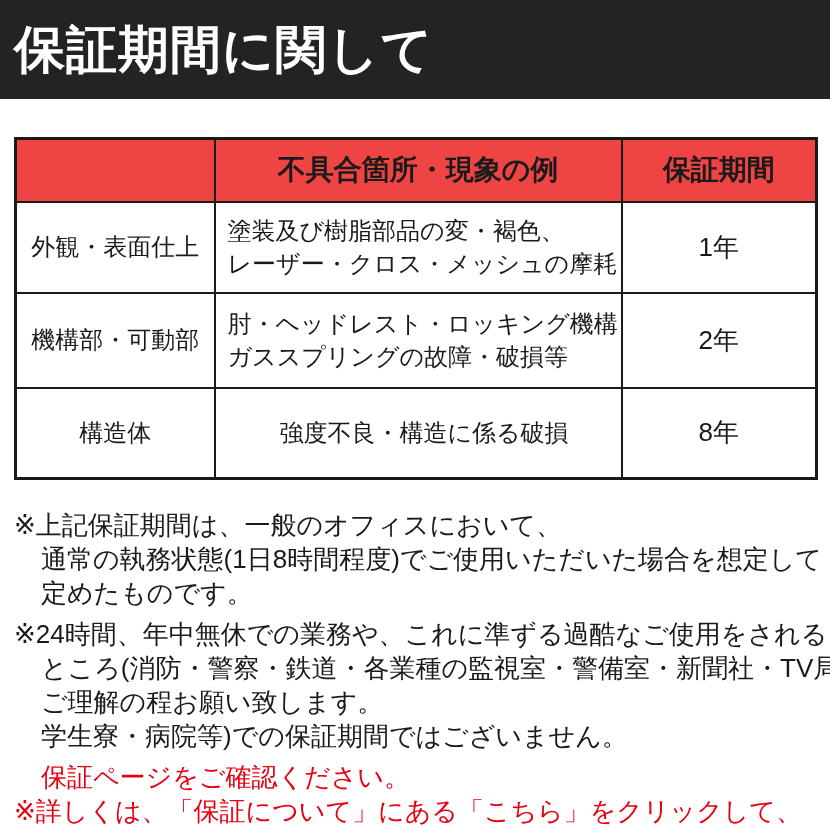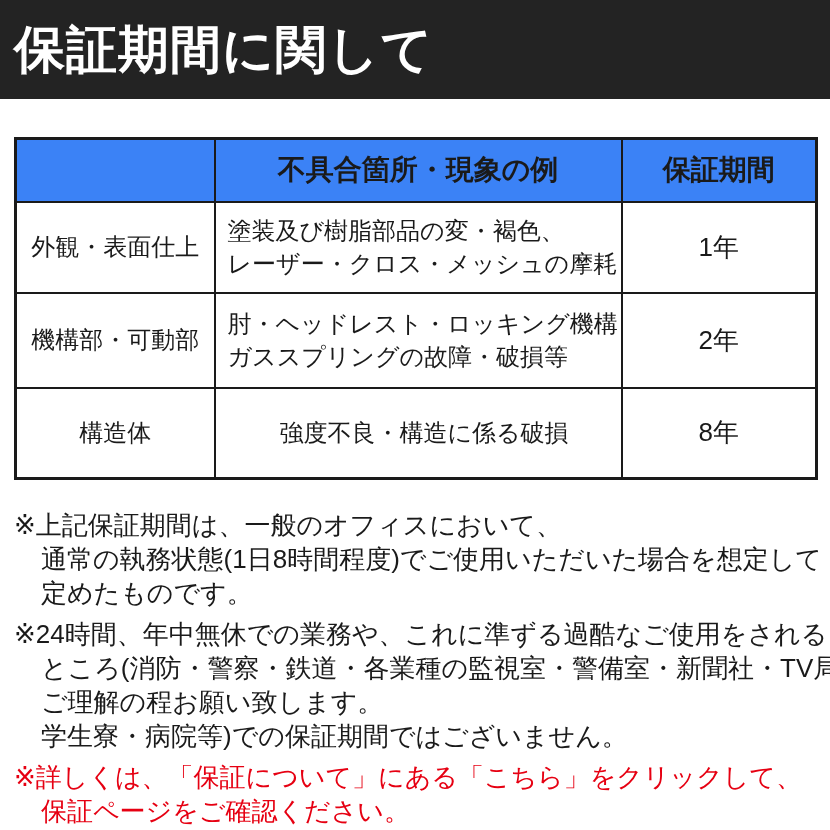--- a/index.html
+++ b/index.html
@@ -39,21 +39,21 @@
   table.warranty th,
   table.warranty td {
     border: 2px solid #1a1a1a;
     vertical-align: middle;
   }
   col.c1 { width: 199px; }
   col.c2 { width: 407px; }
   col.c3 { width: 195px; }
   table.warranty thead tr { height: 63px; }
   table.warranty thead th {
-    background: #3b82f6;
+    background: #ef4444;
     font-size: 28px;
     font-weight: bold;
     margin-top: 31px;
   }
   tr.row-1 { height: 91px; }
   tr.row-2 { height: 95px; }
   tr.row-3 { height: 91px; }
   td.cat {
     text-align: center;
     font-size: 24px;
@@ -132,16 +132,16 @@
     <div class="line cont">通常の執務状態(1日8時間程度)でご使用いただいた場合を想定して</div>
     <div class="line cont">定めたものです。</div>
   </div>
   <div class="note">
     <div class="line">※24時間、年中無休での業務や、これに準ずる過酷なご使用をされる</div>
     <div class="line cont">ところ(消防・警察・鉄道・各業種の監視室・警備室・新聞社・TV局</div>
     <div class="line cont">ご理解の程お願い致します。</div>
     <div class="line cont">学生寮・病院等)での保証期間ではございません。</div>
   </div>
   <div class="note red">
+    <div class="line cont">保証ページをご確認ください。</div>
     <div class="line">※詳しくは、「保証について」にある「こちら」をクリックして、</div>
-    <div class="line cont">保証ページをご確認ください。</div>
   </div>
 </div>
 
 </body></html>

